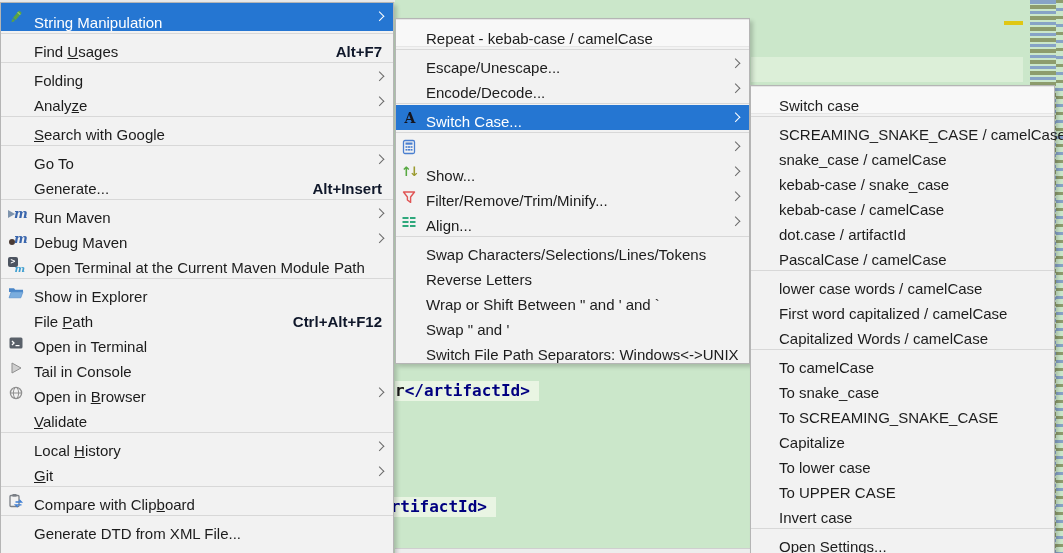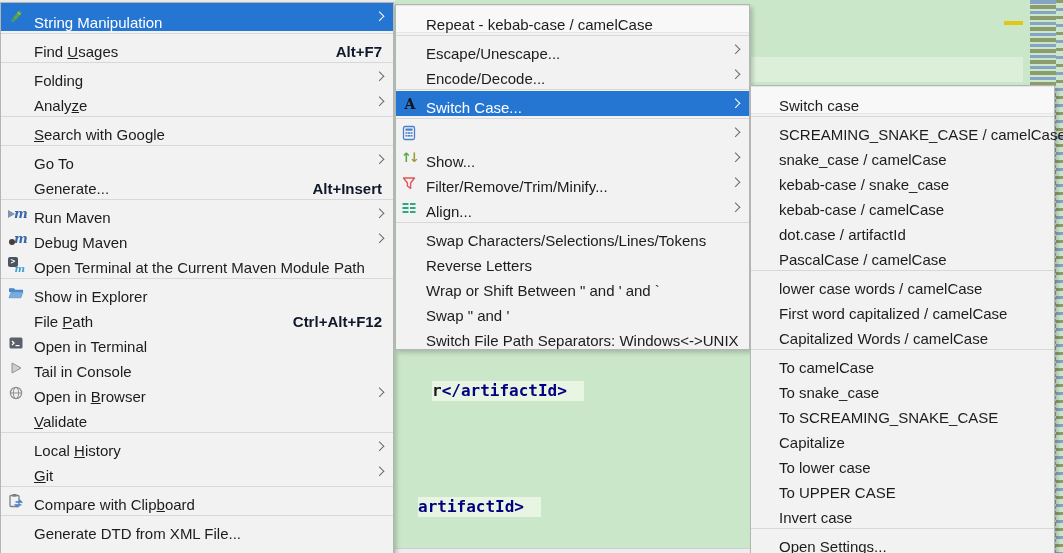--- a/index.html
+++ b/index.html
@@ -34,37 +34,37 @@
       var(--stripe-blue,#87a3c6) 8px 11px,
       transparent 11px 16px);
   }
   .grey-strip{left:395px;top:548px;width:355px;height:5px;background:#ededed;border-top:1px solid #cfcfcf;}
 
   .code-line{
     position:absolute;height:20px;line-height:20px;
     font-family:"DejaVu Sans Mono",monospace;
     font-weight:bold;font-size:16px;
     background:var(--code-highlight,#e9f5e3);
-    padding-right:17px;white-space:pre;margin-left:37px;
+    padding-right:9px;white-space:pre;
   }
   .code-line.line1{left:395px;top:381px;}
   .code-line.line2{left:381px;top:497px;}
   .code-plain{color:#1a1a1a;}
   .code-tag{color:#000080;}
 
   
   .menu{
     position:absolute;
     background:var(--menu-bg,#f2f2f2);
     border:1px solid #b5b5b5;
     box-shadow:3px 3px 4px rgba(0,0,0,0.18);
     box-sizing:border-box;
   }
   #menu-context{left:0;top:2px;width:394px;height:552px;}
-  #menu-string-manipulation{left:395px;top:4px;width:355px;}
+  #menu-string-manipulation{left:395px;top:18px;width:355px;}
   #menu-switch-case{left:750px;top:85px;width:305px;height:469px;}
 
   .row{position:relative;display:flex;align-items:flex-end;height:25px;cursor:default;}
   .row.tall{height:28px;}
   .row.selected{background:var(--selection,#2576d2);color:#fff;}
   .row.subtle{background:#f8f8f8;box-shadow:inset 0 1px 0 #e6e6e6, inset 0 -1px 0 #e6e6e6;}
   .sep{height:4px;display:flex;align-items:center;}
   .sep::before{content:'';display:block;width:100%;height:1px;background:#d8d8d8;}
 
   #menu-context .lbl{margin-left:33px;}

